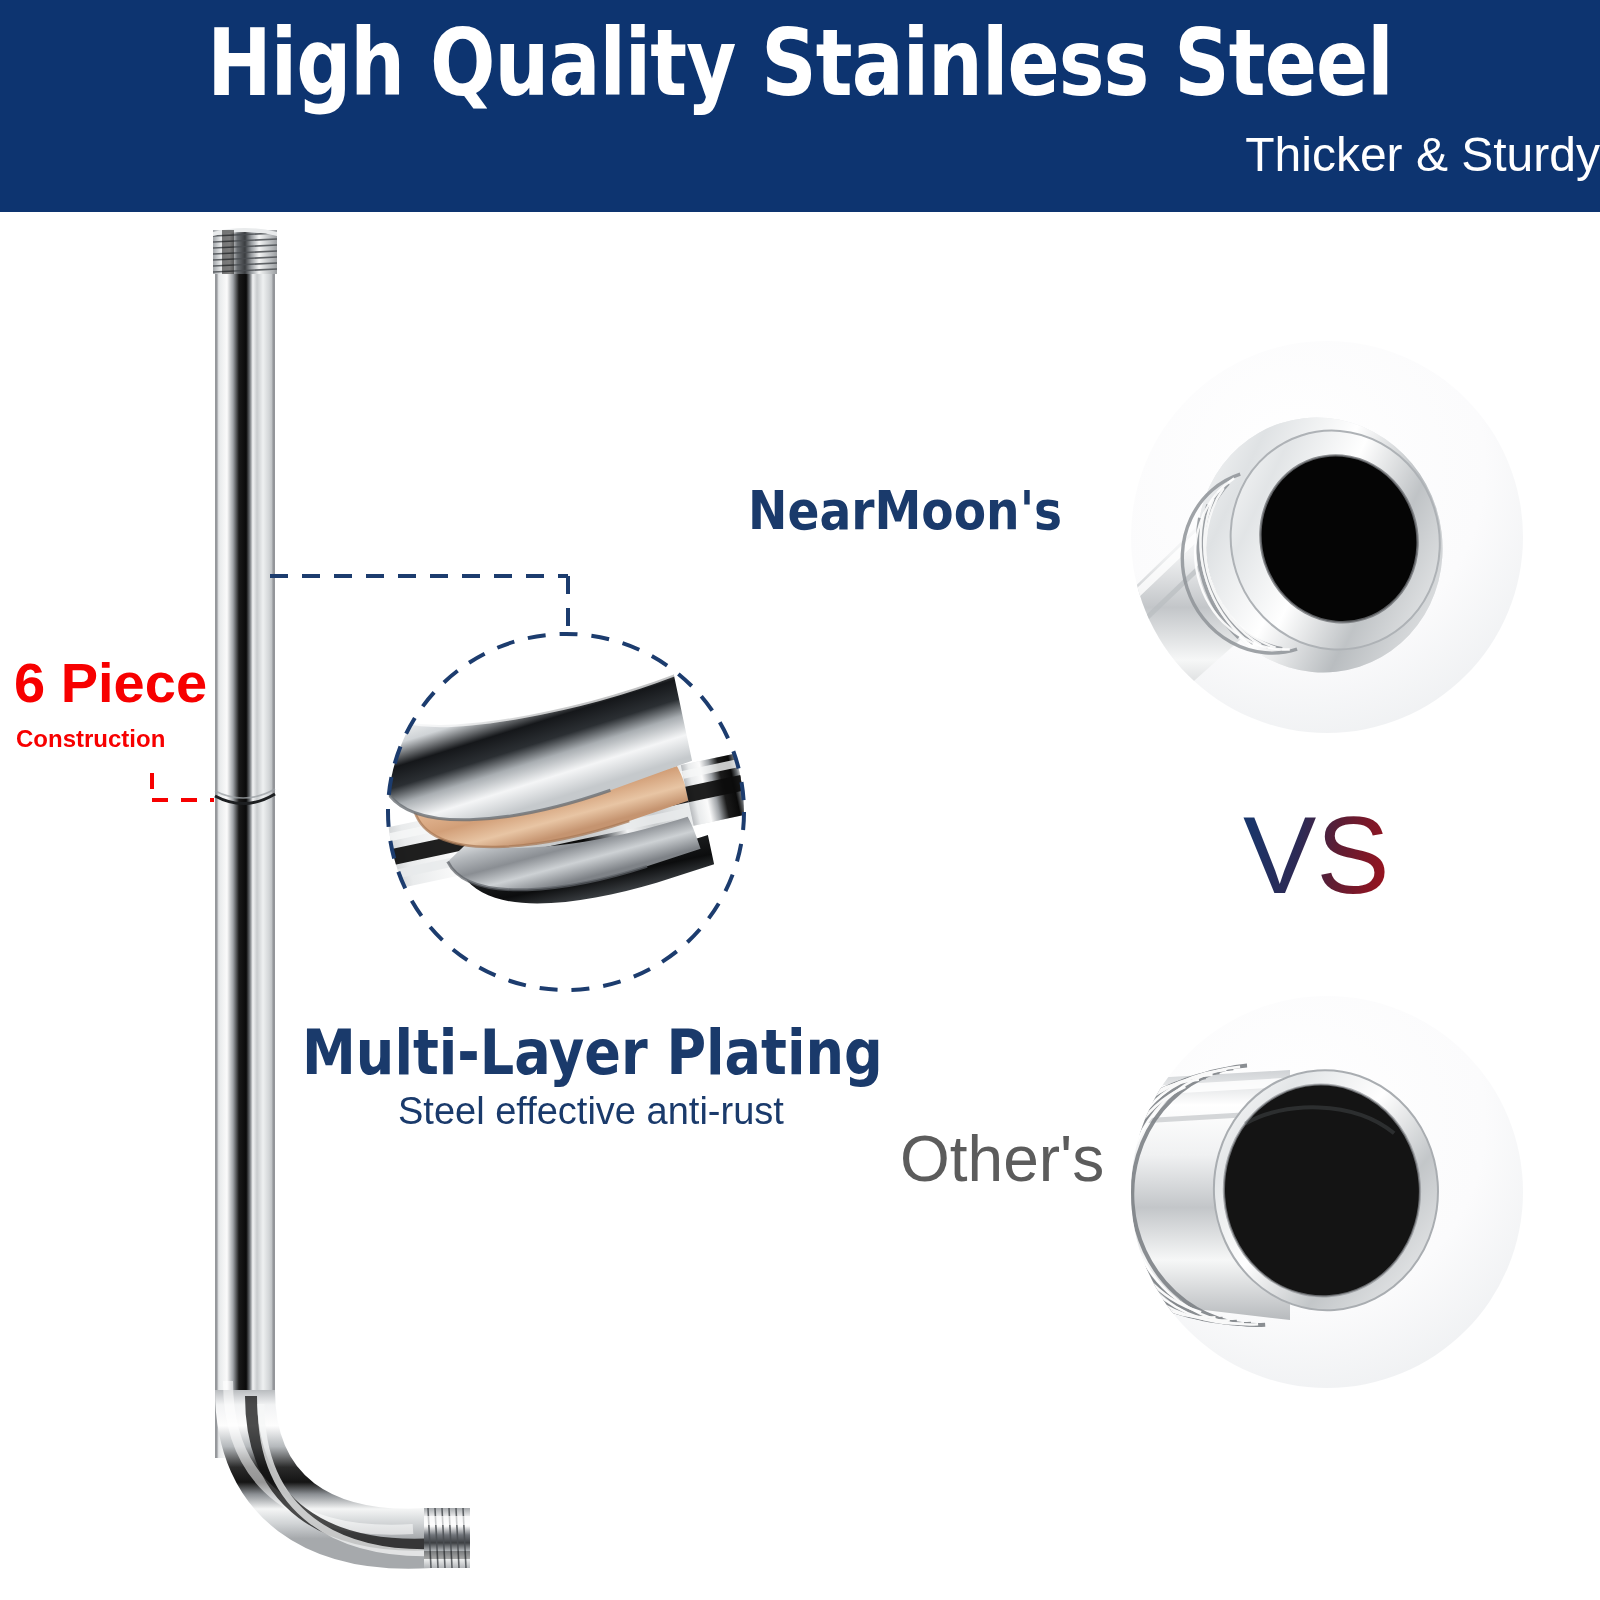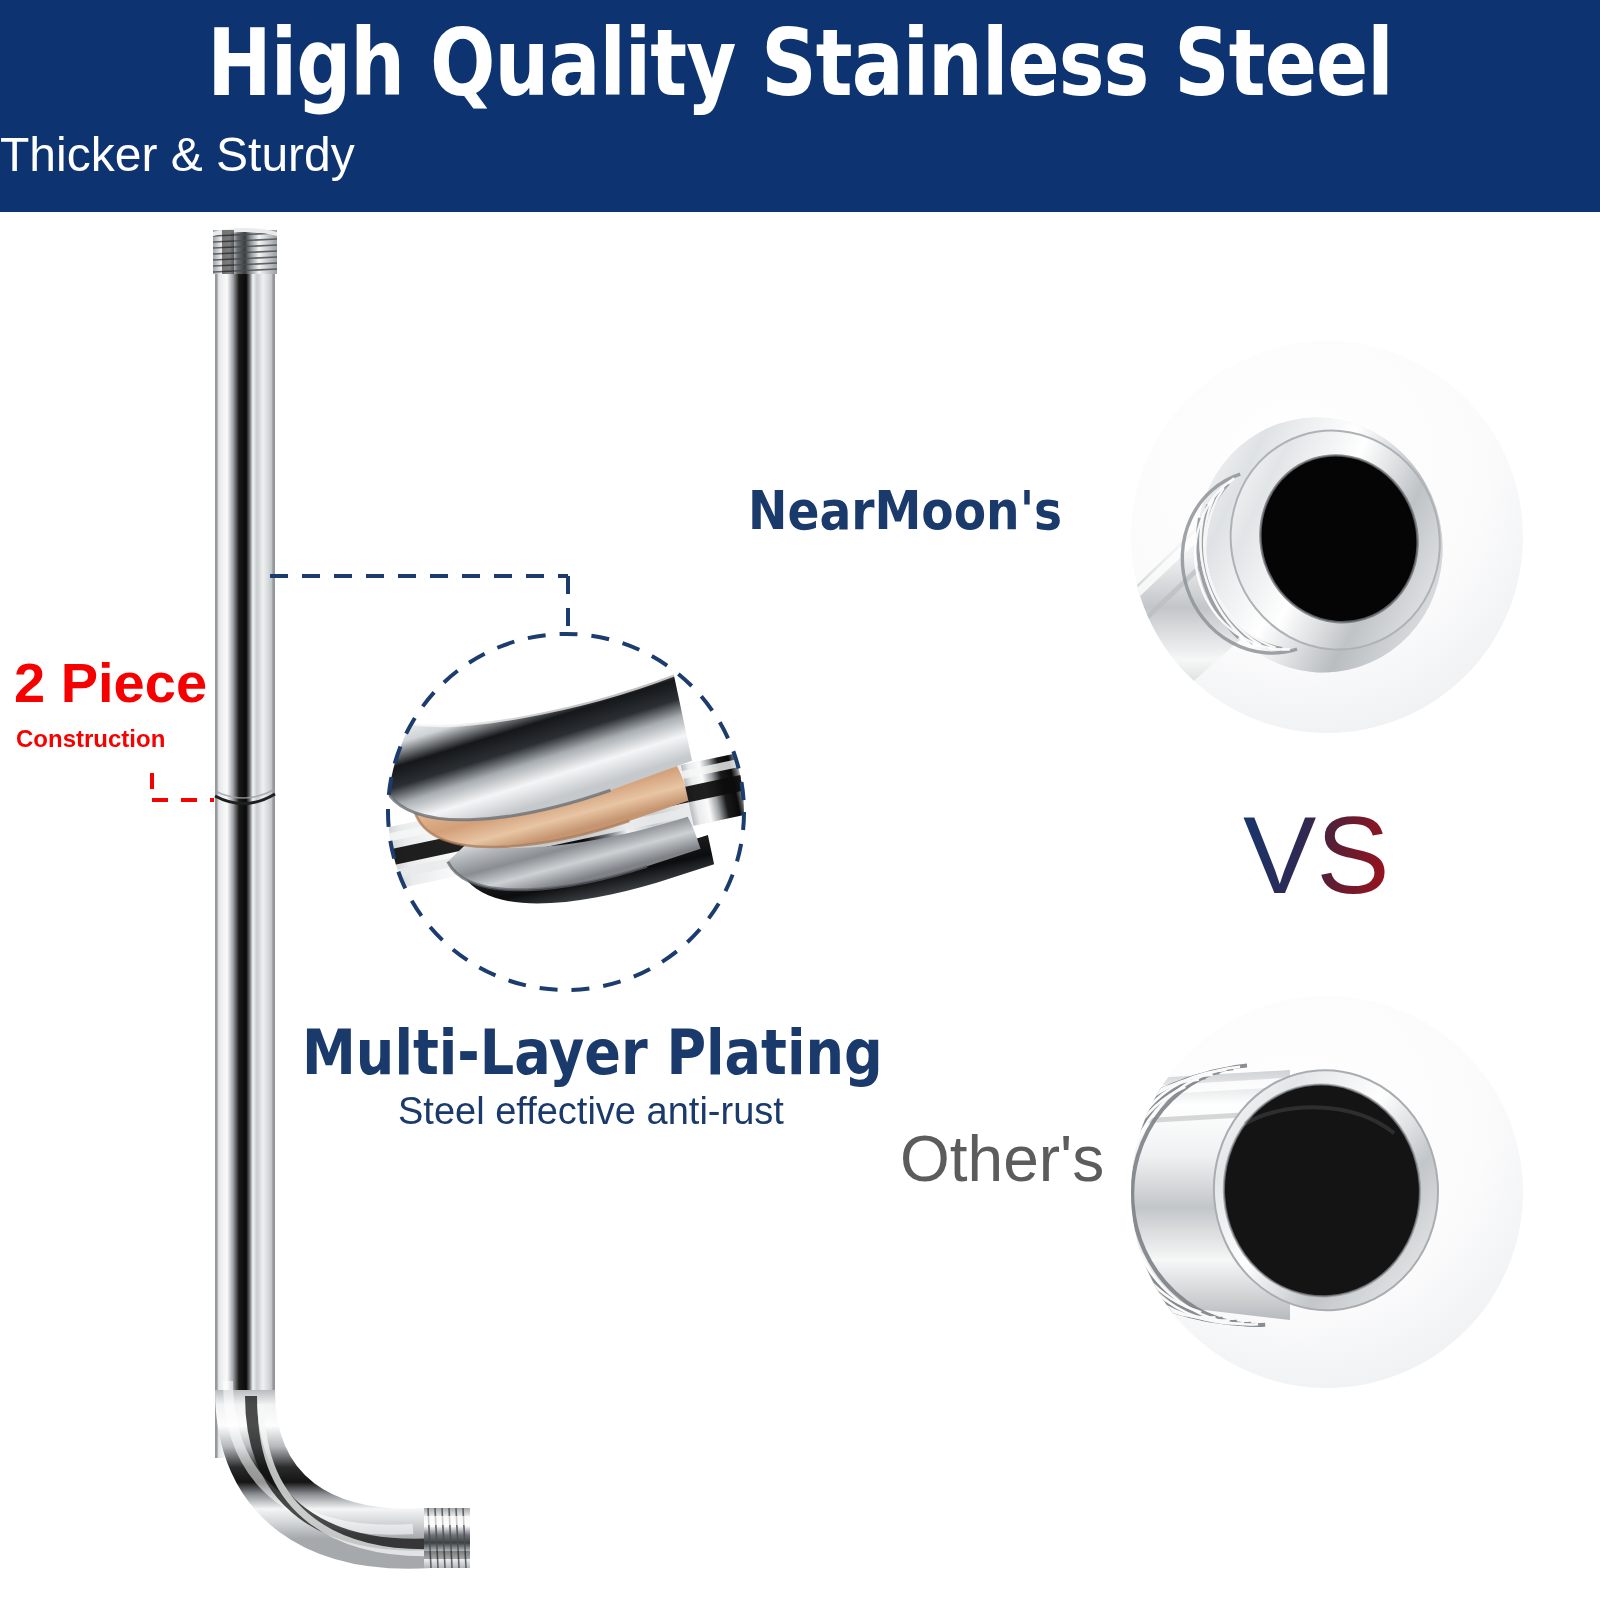--- a/index.html
+++ b/index.html
@@ -42,21 +42,21 @@
     letter-spacing: -1px;
     line-height: 100px;
     transform: scaleX(0.93);
     white-space: nowrap;
   }
   .banner-subtitle {
     position: absolute;
     left: 0;
     top: 126px;
     width: 1600px;
-    text-align: left;
+    text-align: right;
     color: #ffffff;
     font-family: "Liberation Sans", sans-serif;
     font-weight: normal;
     font-size: 48px;
     line-height: 58px;
     white-space: nowrap;
   }
 
   
   .lbl {
@@ -452,21 +452,21 @@
           <ellipse cx="1326" cy="1192" rx="112" ry="120" fill="none" stroke="#a9adb1" stroke-width="2"></ellipse>
 
           <ellipse cx="1322" cy="1192" rx="98" ry="106" fill="#141414"></ellipse>
           <ellipse cx="1322" cy="1192" rx="98" ry="106" fill="none" stroke="#8b8f93" stroke-width="2.2" opacity="0.7"></ellipse>
           <path d="M1250 1120 C1290 1100 1360 1104 1398 1140" fill="none" stroke="#5a5e62" stroke-width="4" opacity="0.35"></path>
         </g>
       </g>
     </g>
   </svg>
 
-  <div class="lbl lbl-2piece">2 Piece</div>
+  <div class="lbl lbl-2piece">6 Piece</div>
   <div class="lbl lbl-construction">Construction</div>
 
   <div class="lbl lbl-nearmoon">NearMoon's</div>
 
   <div class="lbl lbl-vs">VS</div>
 
   <div class="lbl lbl-others">Other's</div>
 
   <div class="lbl lbl-plating">Multi-Layer Plating</div>
   <div class="lbl lbl-antirust">Steel effective anti-rust</div>

